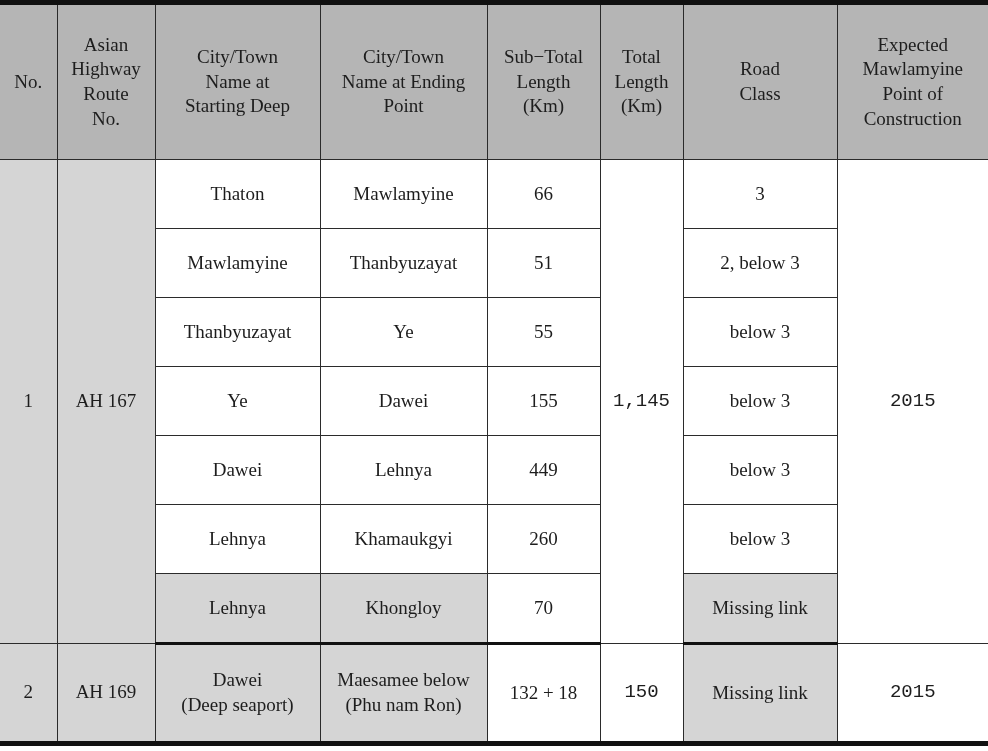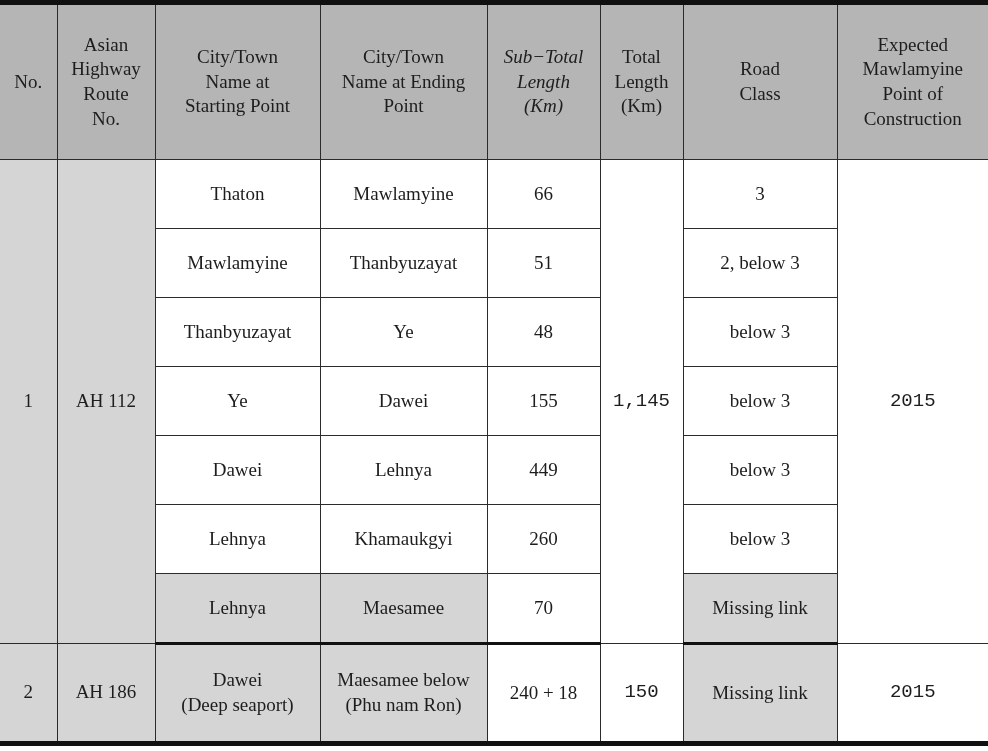--- a/index.html
+++ b/index.html
@@ -53,21 +53,21 @@
   thead th {
     background: #b5b5b5 !important;
     height: 150px;
     font-size: 19px;
     line-height: 1.36;
   }
   thead th.hdr-no          { width: 57px; }
   thead th.hdr-route       { width: 98px; }
   thead th.hdr-start       { width: 165px; }
   thead th.hdr-end         { width: 167px; }
-  thead th.hdr-subtotal    { width: 113px; font-style: italic; }
+  thead th.hdr-subtotal    { width: 113px; }
   thead th.hdr-total       { width: 83px; }
   thead th.hdr-class       { width: 154px; }
   thead th.hdr-year        { width: 151px; }
 
   tbody td { height: 64px; margin-top: 45px; }
 
   td.gray { background: #d5d5d5 !important; }
   td.white { background: #ffffff !important; }
 
   
@@ -112,21 +112,21 @@
             <span>Asian</span>
             <span>Highway</span>
             <span>Route</span>
             <span>No.</span>
           </span>
         </th>
         <th class="hdr-start">
           <span class="cell-lines">
             <span>City/Town</span>
             <span>Name  at</span>
-            <span>Starting  Point</span>
+            <span>Starting  Deep</span>
           </span>
         </th>
         <th class="hdr-end">
           <span class="cell-lines">
             <span>City/Town</span>
             <span>Name  at Ending</span>
             <span>Point</span>
           </span>
         </th>
         <th class="hdr-subtotal">
@@ -156,38 +156,38 @@
             <span>Point  of</span>
             <span>Construction</span>
           </span>
         </th>
       </tr>
     </thead>
 
     <tbody id="table-body">
         <tr>
           <td class="merge-no" rowspan="7">1</td>
-          <td class="merge-route" rowspan="7">AH 112</td>
+          <td class="merge-route" rowspan="7">AH 167</td>
           <td class="white">Thaton</td>
           <td class="white">Mawlamyine</td>
           <td class="white">66</td>
           <td class="merge-total" rowspan="7">1,145</td>
           <td class="white">3</td>
           <td class="merge-year" rowspan="7">2015</td>
         </tr>
         <tr>
           <td class="white">Mawlamyine</td>
           <td class="white">Thanbyuzayat</td>
           <td class="white">51</td>
           <td class="white">2, below 3</td>
         </tr>
         <tr>
           <td class="white">Thanbyuzayat</td>
           <td class="white">Ye</td>
-          <td class="white">48</td>
+          <td class="white">55</td>
           <td class="white">below 3</td>
         </tr>
         <tr>
           <td class="white">Ye</td>
           <td class="white">Dawei</td>
           <td class="white">155</td>
           <td class="white">below 3</td>
         </tr>
         <tr>
           <td class="white">Dawei</td>
@@ -196,30 +196,30 @@
           <td class="white">below 3</td>
         </tr>
         <tr>
           <td class="white">Lehnya</td>
           <td class="white">Khamaukgyi</td>
           <td class="white">260</td>
           <td class="white">below 3</td>
         </tr>
         <tr class="group-end">
           <td class="gray">Lehnya</td>
-          <td class="gray">Maesamee</td>
+          <td class="gray">Khongloy</td>
           <td class="white">70</td>
           <td class="gray">Missing link</td>
         </tr>
         <tr class="row-last">
           <td class="merge-no">2</td>
-          <td class="merge-route">AH 186</td>
+          <td class="merge-route">AH 169</td>
           <td class="gray"><span class="cell-lines"><span>Dawei</span><span>(Deep seaport)</span></span></td>
           <td class="gray"><span class="cell-lines"><span>Maesamee below</span><span>(Phu nam Ron)</span></span></td>
-          <td class="white">240 + 18</td>
+          <td class="white">132 + 18</td>
           <td class="merge-total">150</td>
           <td class="gray">Missing link</td>
           <td class="merge-year">2015</td>
         </tr>
       </tbody>
   </table>
 
 </div>
 
 </body></html>

